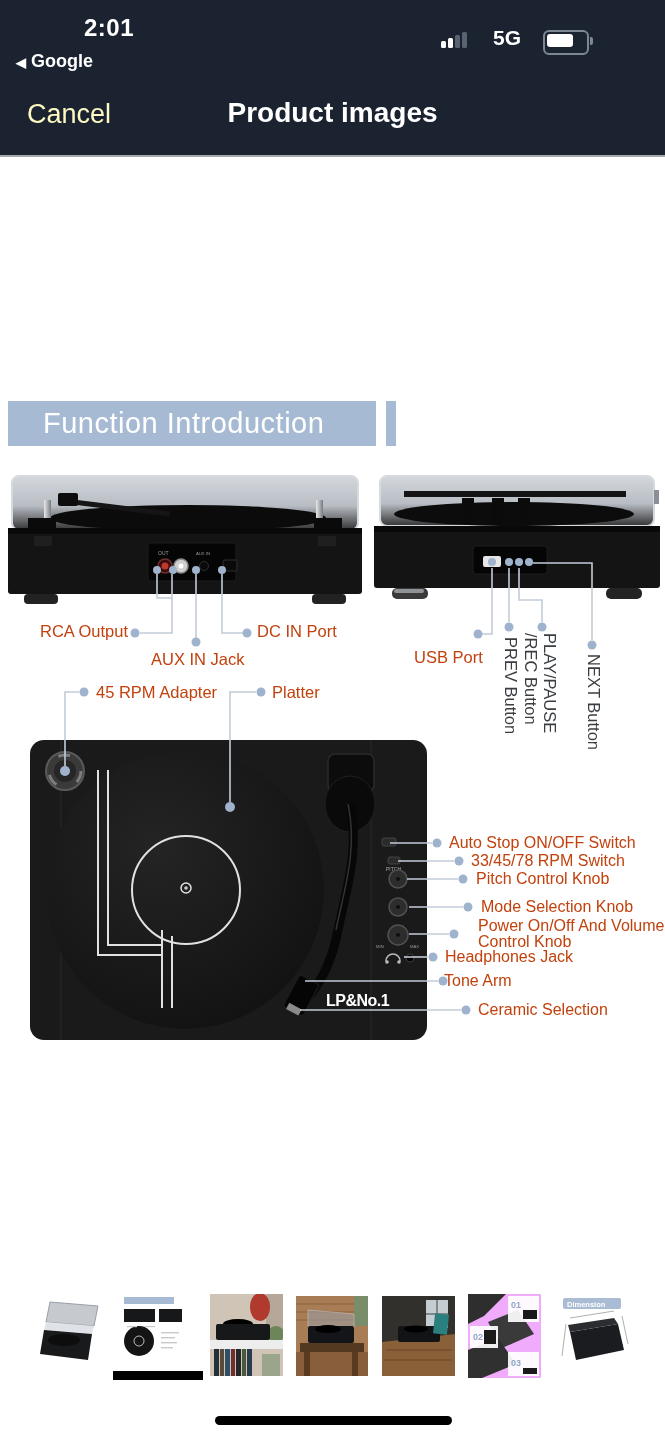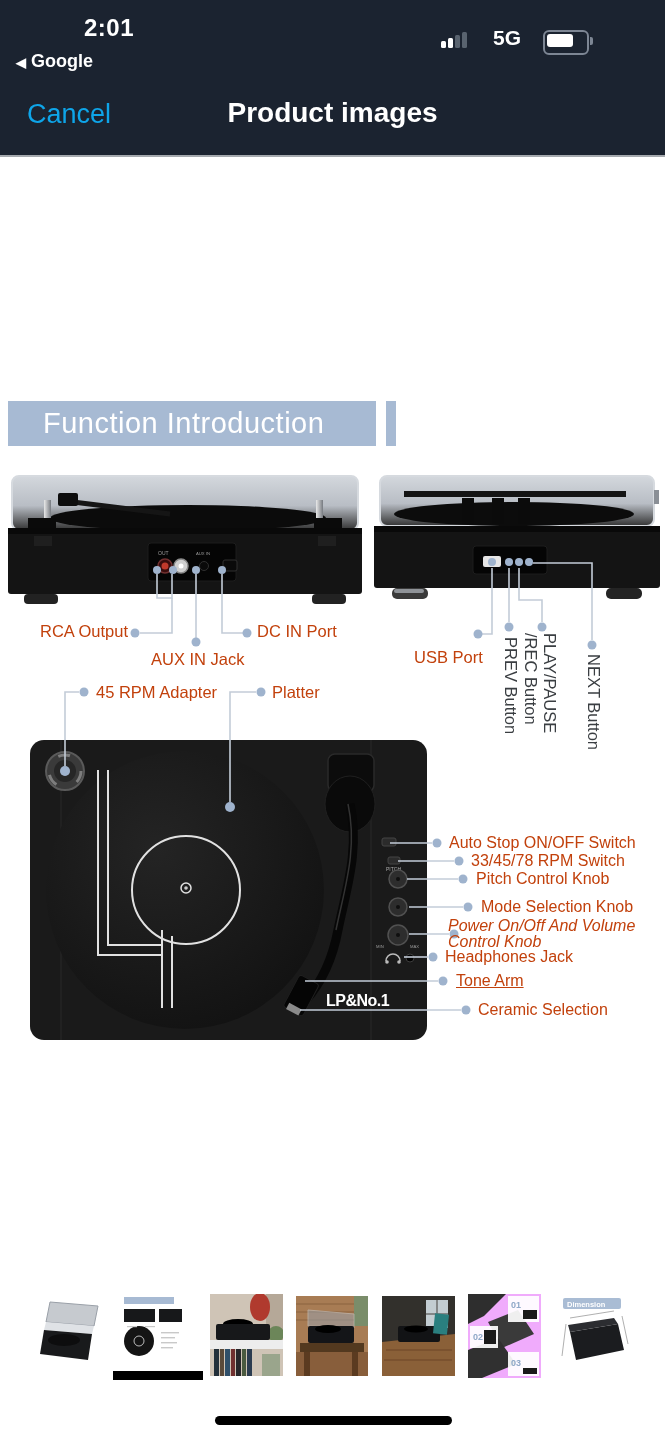--- a/index.html
+++ b/index.html
@@ -14,21 +14,21 @@
   .sigbars{position:absolute;left:441px;top:31px;display:flex;align-items:flex-end;gap:2px;height:17px;}
   .sigbars i{display:block;width:5px;border-radius:1.5px;}
   .sb1{height:7px;background:#fff;}
   .sb2{height:10px;background:#fff;}
   .sb3{height:13px;background:#59636f;}
   .sb4{height:16px;background:#59636f;}
   .net5g{position:absolute;left:493px;top:26px;color:#fff;font-size:21px;font-weight:600;}
   .battery{position:absolute;left:543px;top:30px;width:42px;height:21px;border:2px solid #7d8694;border-radius:6px;}
   .battery .fill{position:absolute;left:2px;top:2px;width:26px;height:13px;background:#fff;border-radius:3px;}
   .battery .nub{position:absolute;right:-6px;top:5px;width:3px;height:8px;background:#7d8694;border-radius:0 2px 2px 0;}
-  .cancel{position:absolute;left:27px;top:99px;color:#0ea5e9;font-size:27px;font-weight:400;cursor:pointer;}
+  .cancel{position:absolute;left:27px;top:99px;color:#fef9c3;font-size:27px;font-weight:400;cursor:pointer;}
   .ptitle{position:absolute;left:0;top:97px;width:665px;text-align:center;color:#fff;font-size:28px;font-weight:700;}
   
   .pimage{position:absolute;left:0;top:157px;width:665px;height:1113px;background:#fff;}
   .fibar{position:absolute;left:8px;top:244px;width:368px;height:45px;background:#a7bad3;color:#fff;
          font-size:29px;line-height:45px;padding-left:35px;box-sizing:border-box;letter-spacing:.5px;white-space:nowrap;}
   .fibar2{position:absolute;left:386px;top:244px;width:10px;height:45px;background:#a7bad3;}
   .dev{position:absolute;}
   .overlay{position:absolute;left:0;top:0;width:665px;height:1440px;pointer-events:none;z-index:5;}
   .lbl{position:absolute;font-size:16.5px;color:#c2410c;white-space:nowrap;z-index:6;}
   .lbl-sm{font-size:16px;}
@@ -254,26 +254,26 @@
     <span>PLAY/PAUSE</span>
     <span>/REC Button</span>
   </div>
   <div class="vlbl" style="left:584px;top:654px;">NEXT Button</div>
   <div class="lbl" style="left:96px;top:683px;">45 RPM Adapter</div>
   <div class="lbl" style="left:272px;top:683px;">Platter</div>
   <div class="lbl lbl-sm" style="left:449px;top:834px;">Auto Stop ON/OFF Switch</div>
   <div class="lbl lbl-sm" style="left:471px;top:852px;">33/45/78 RPM Switch</div>
   <div class="lbl lbl-sm" style="left:476px;top:870px;">Pitch Control Knob</div>
   <div class="lbl lbl-sm" style="left:481px;top:898px;">Mode Selection Knob</div>
-  <div class="lbl lbl-sm two-line" style="left:448px;top:918px;font-style:italic;">
+  <div class="lbl lbl-sm two-line" style="left:478px;top:918px;">
     <div>Power On/Off And Volume</div>
     <div>Control Knob</div>
   </div>
   <div class="lbl lbl-sm" style="left:445px;top:948px;">Headphones Jack</div>
-  <div class="lbl lbl-sm" style="left:456px;top:972px;text-decoration:underline;">Tone Arm</div>
+  <div class="lbl lbl-sm" style="left:444px;top:972px;">Tone Arm</div>
   <div class="lbl lbl-sm" style="left:478px;top:1001px;">Ceramic Selection</div>
 
   <div>
 
     <div class="thumb" style="left:38px;top:1296px;width:68px;height:72px;">
       <svg width="68" height="72" viewBox="0 0 68 72">
         <polygon points="12,6 60,10 56,30 8,26" fill="#c6cacf" stroke="#9aa0a8"></polygon>
         <polygon points="8,26 56,30 54,38 6,34" fill="#dfe2e6"></polygon>
         <polygon points="6,34 54,38 50,64 2,58" fill="#191a1c"></polygon>
         <ellipse cx="26" cy="44" rx="16" ry="6" fill="#0d0d0e"></ellipse>

